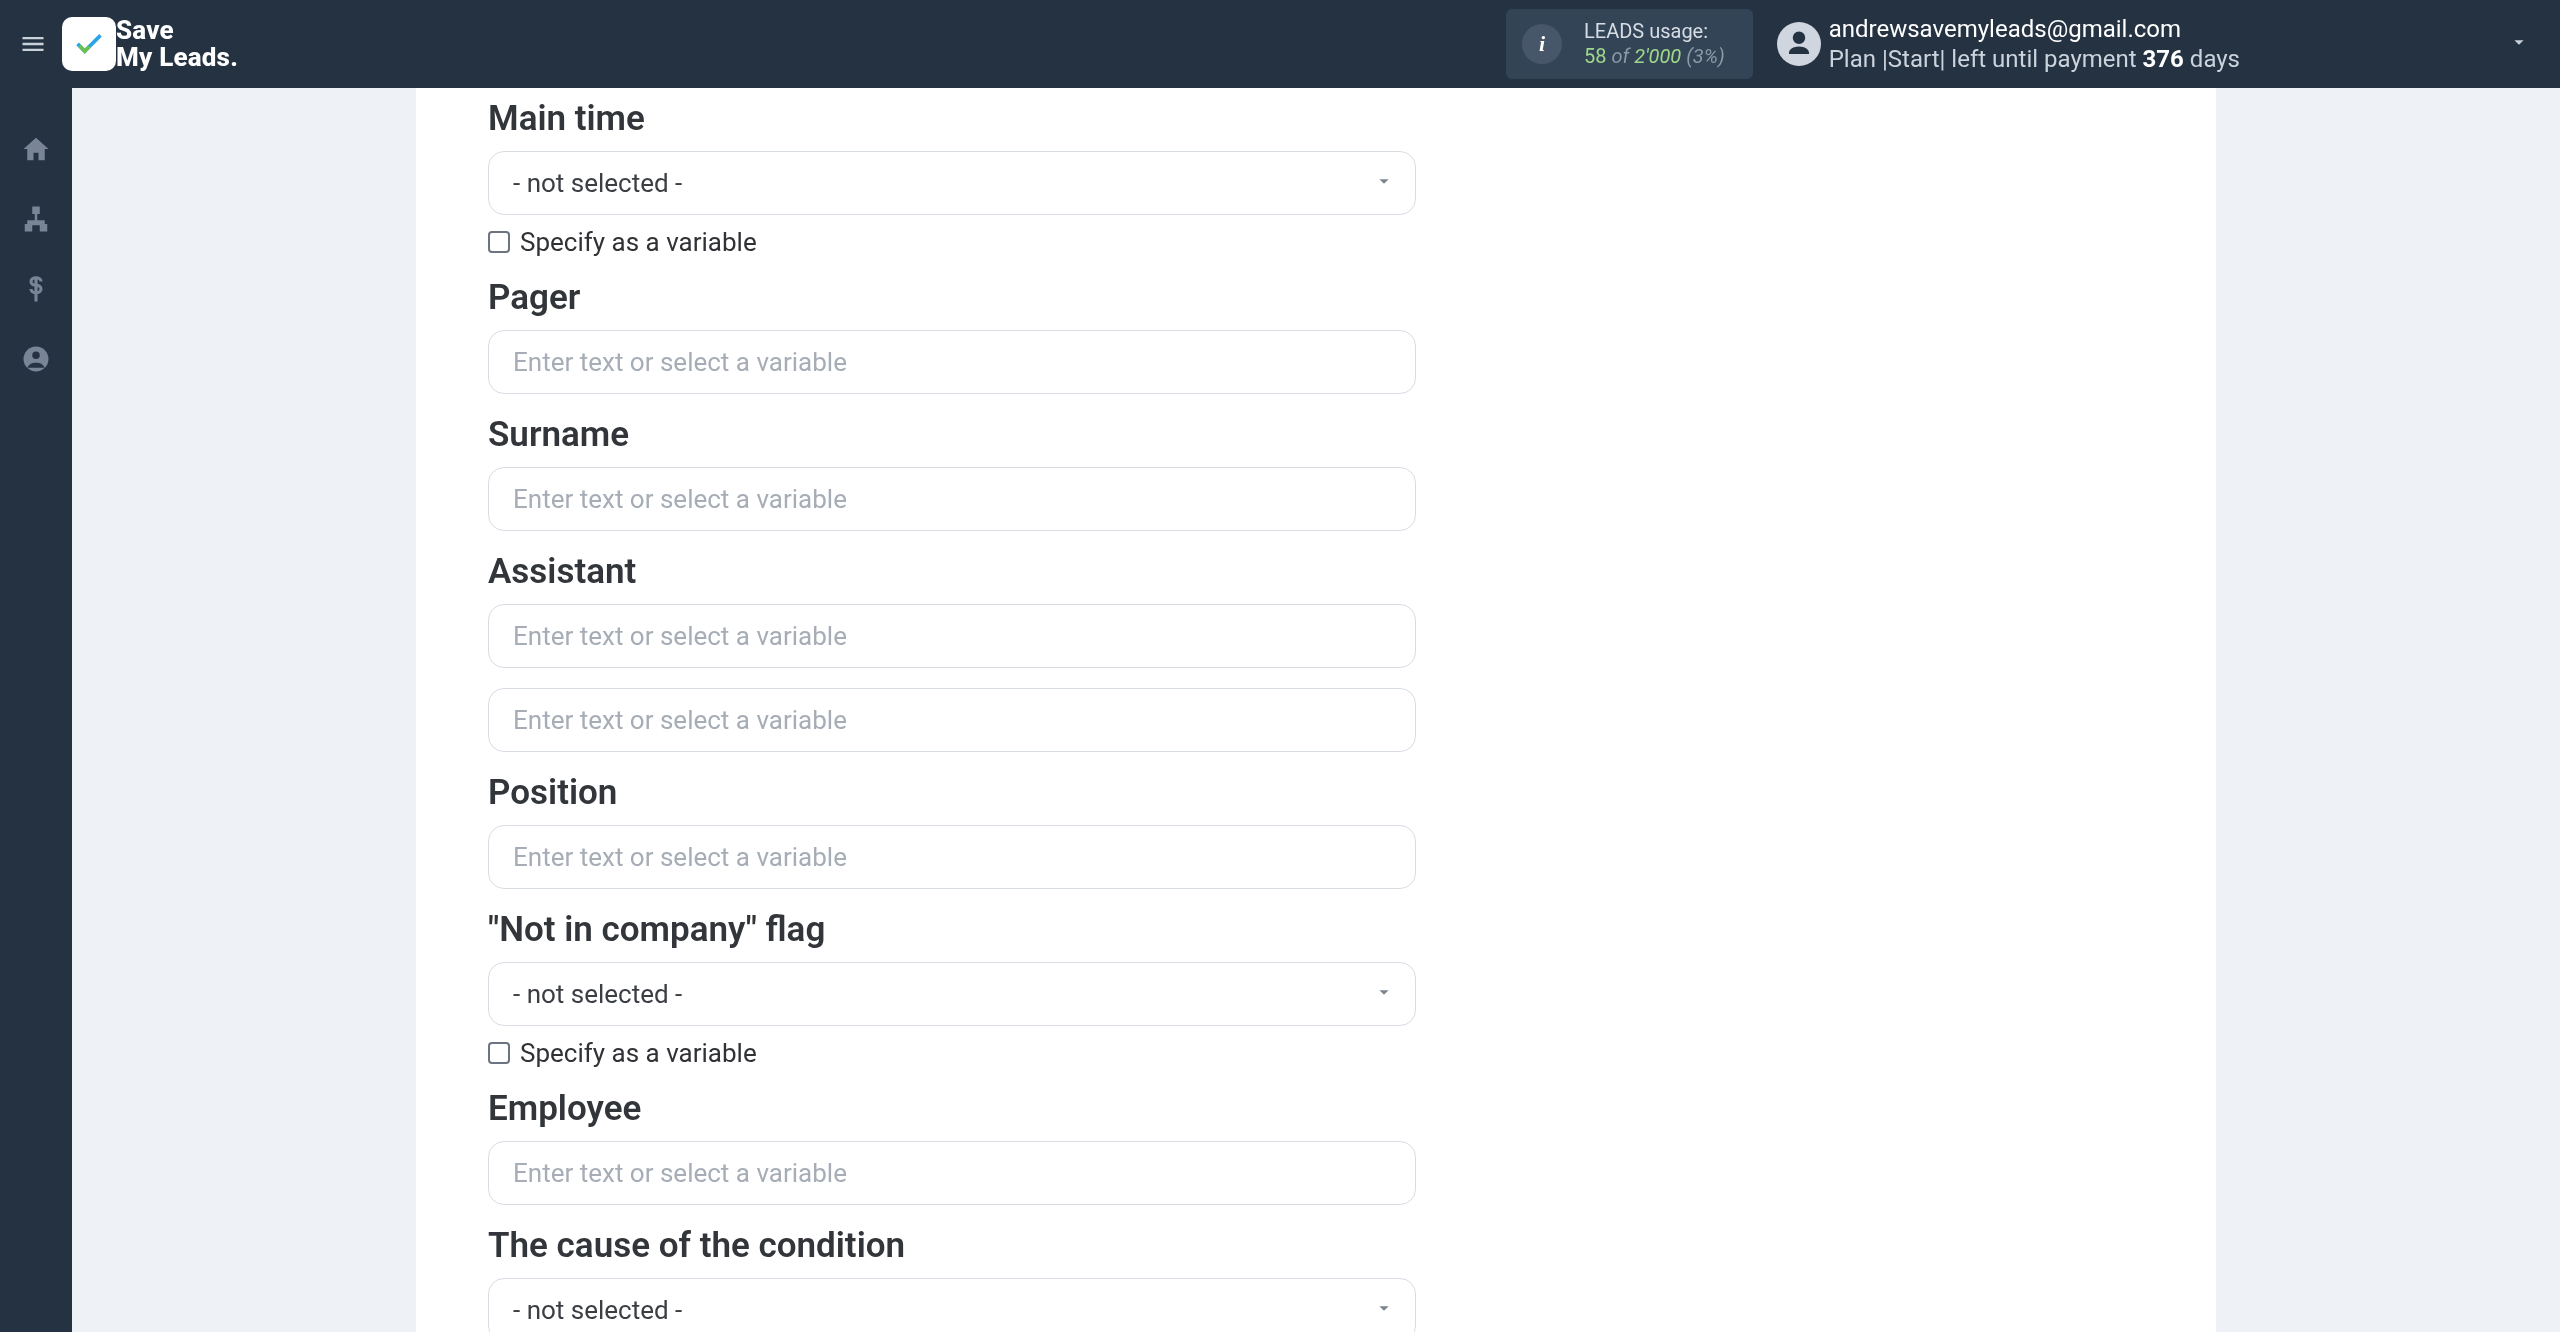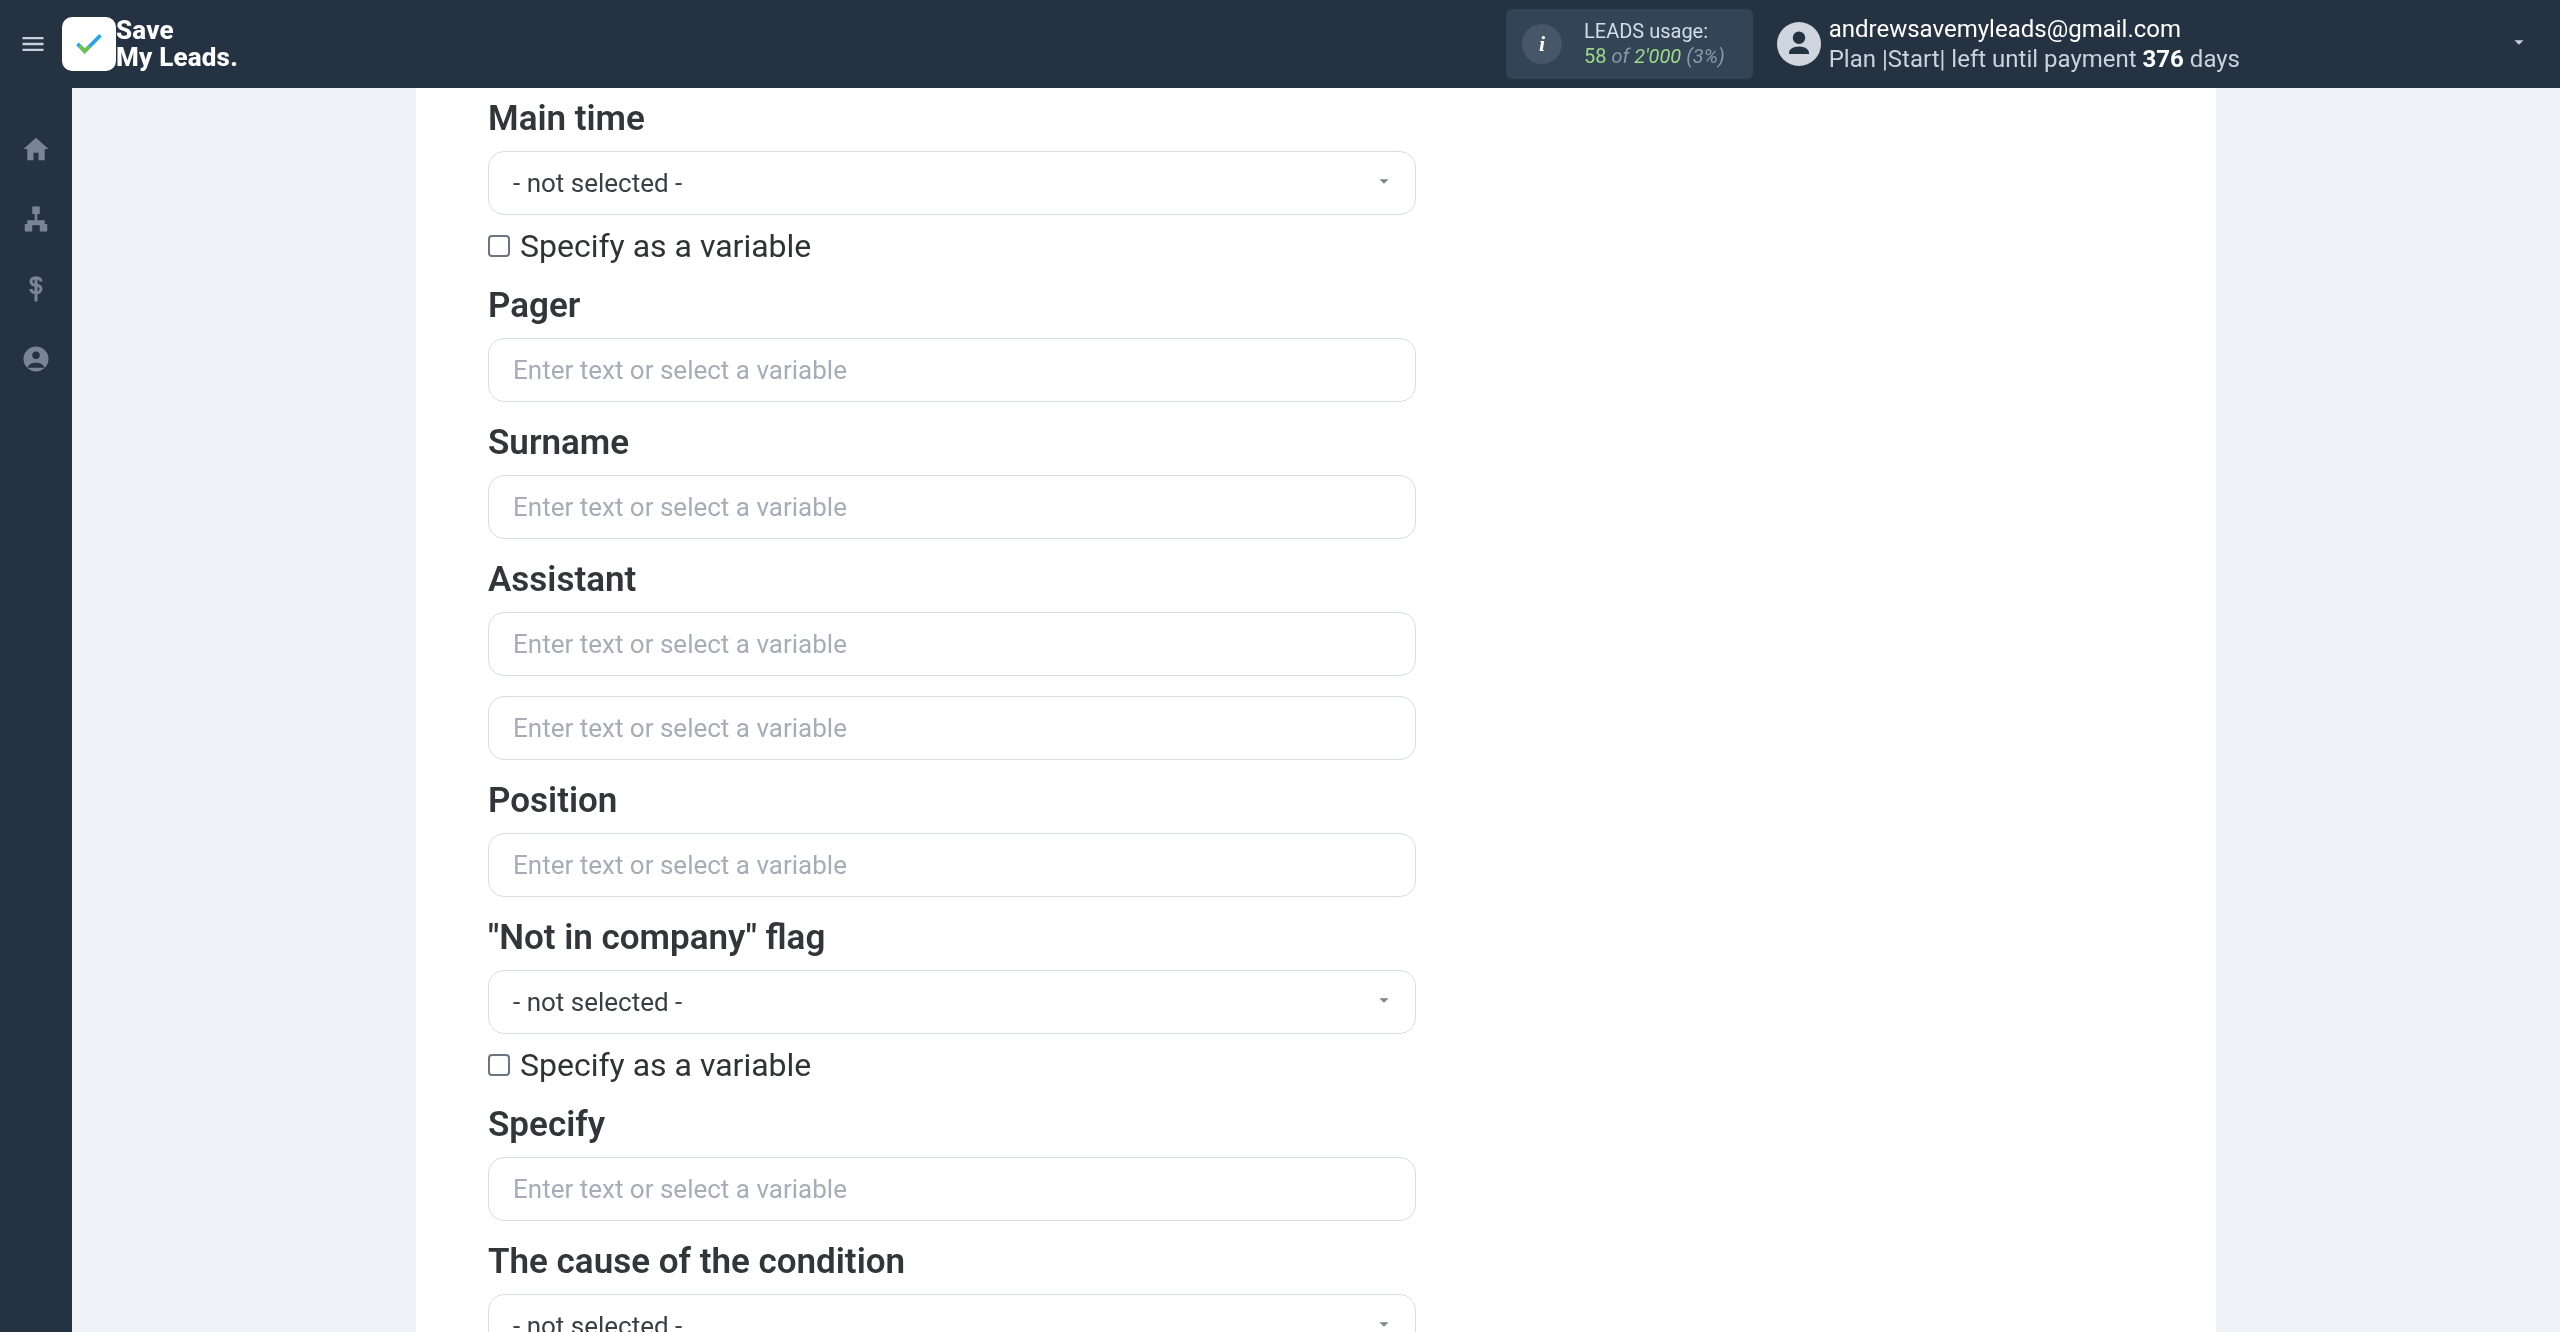--- a/index.html
+++ b/index.html
@@ -131,21 +131,21 @@
     .placeholder { color: #a7adb6; }
     .chev svg { width: 22px; height: 22px; color: #7d848e; }
     .checkbox-row {
       display: flex; align-items: center; gap: 10px;
       margin-top: 12px;
     }
     .checkbox {
       width: 22px; height: 22px; border: 2px solid #6b7480; border-radius: 4px;
       display: inline-block; cursor: pointer;
     }
-    .checkbox-label { font-size: 32px; color: #303236; cursor: pointer; }
+    .checkbox-label { font-size: 26px; color: #303236; cursor: pointer; }
   </style>
 </head>
 <body>
 
 <div class="header">
   <div class="hamburger">
     <svg viewBox="0 0 24 24">
         <path fill="currentColor" d="M3 6h18v2H3V6zm0 5h18v2H3v-2zm0 5h18v2H3v-2z"></path>
       </svg>
   </div>
@@ -279,21 +279,21 @@
                 <path fill="currentColor" d="M7 10l5 5 5-5z"></path>
               </svg></span>
         </div>
         <div class="checkbox-row">
           <span class="checkbox"></span>
           <span class="checkbox-label">Specify as a variable</span>
         </div>
       </div>
 
       <div class="field">
-        <div class="field-label">Specify</div>
+        <div class="field-label">Employee</div>
         <div class="text-input">
           <span class="placeholder">Enter text or select a variable</span>
         </div>
       </div>
 
       <div class="field">
         <div class="field-label">The cause of the condition</div>
         <div class="select">
           <span>- not selected -</span>
           <span class="chev"><svg viewBox="0 0 24 24">

